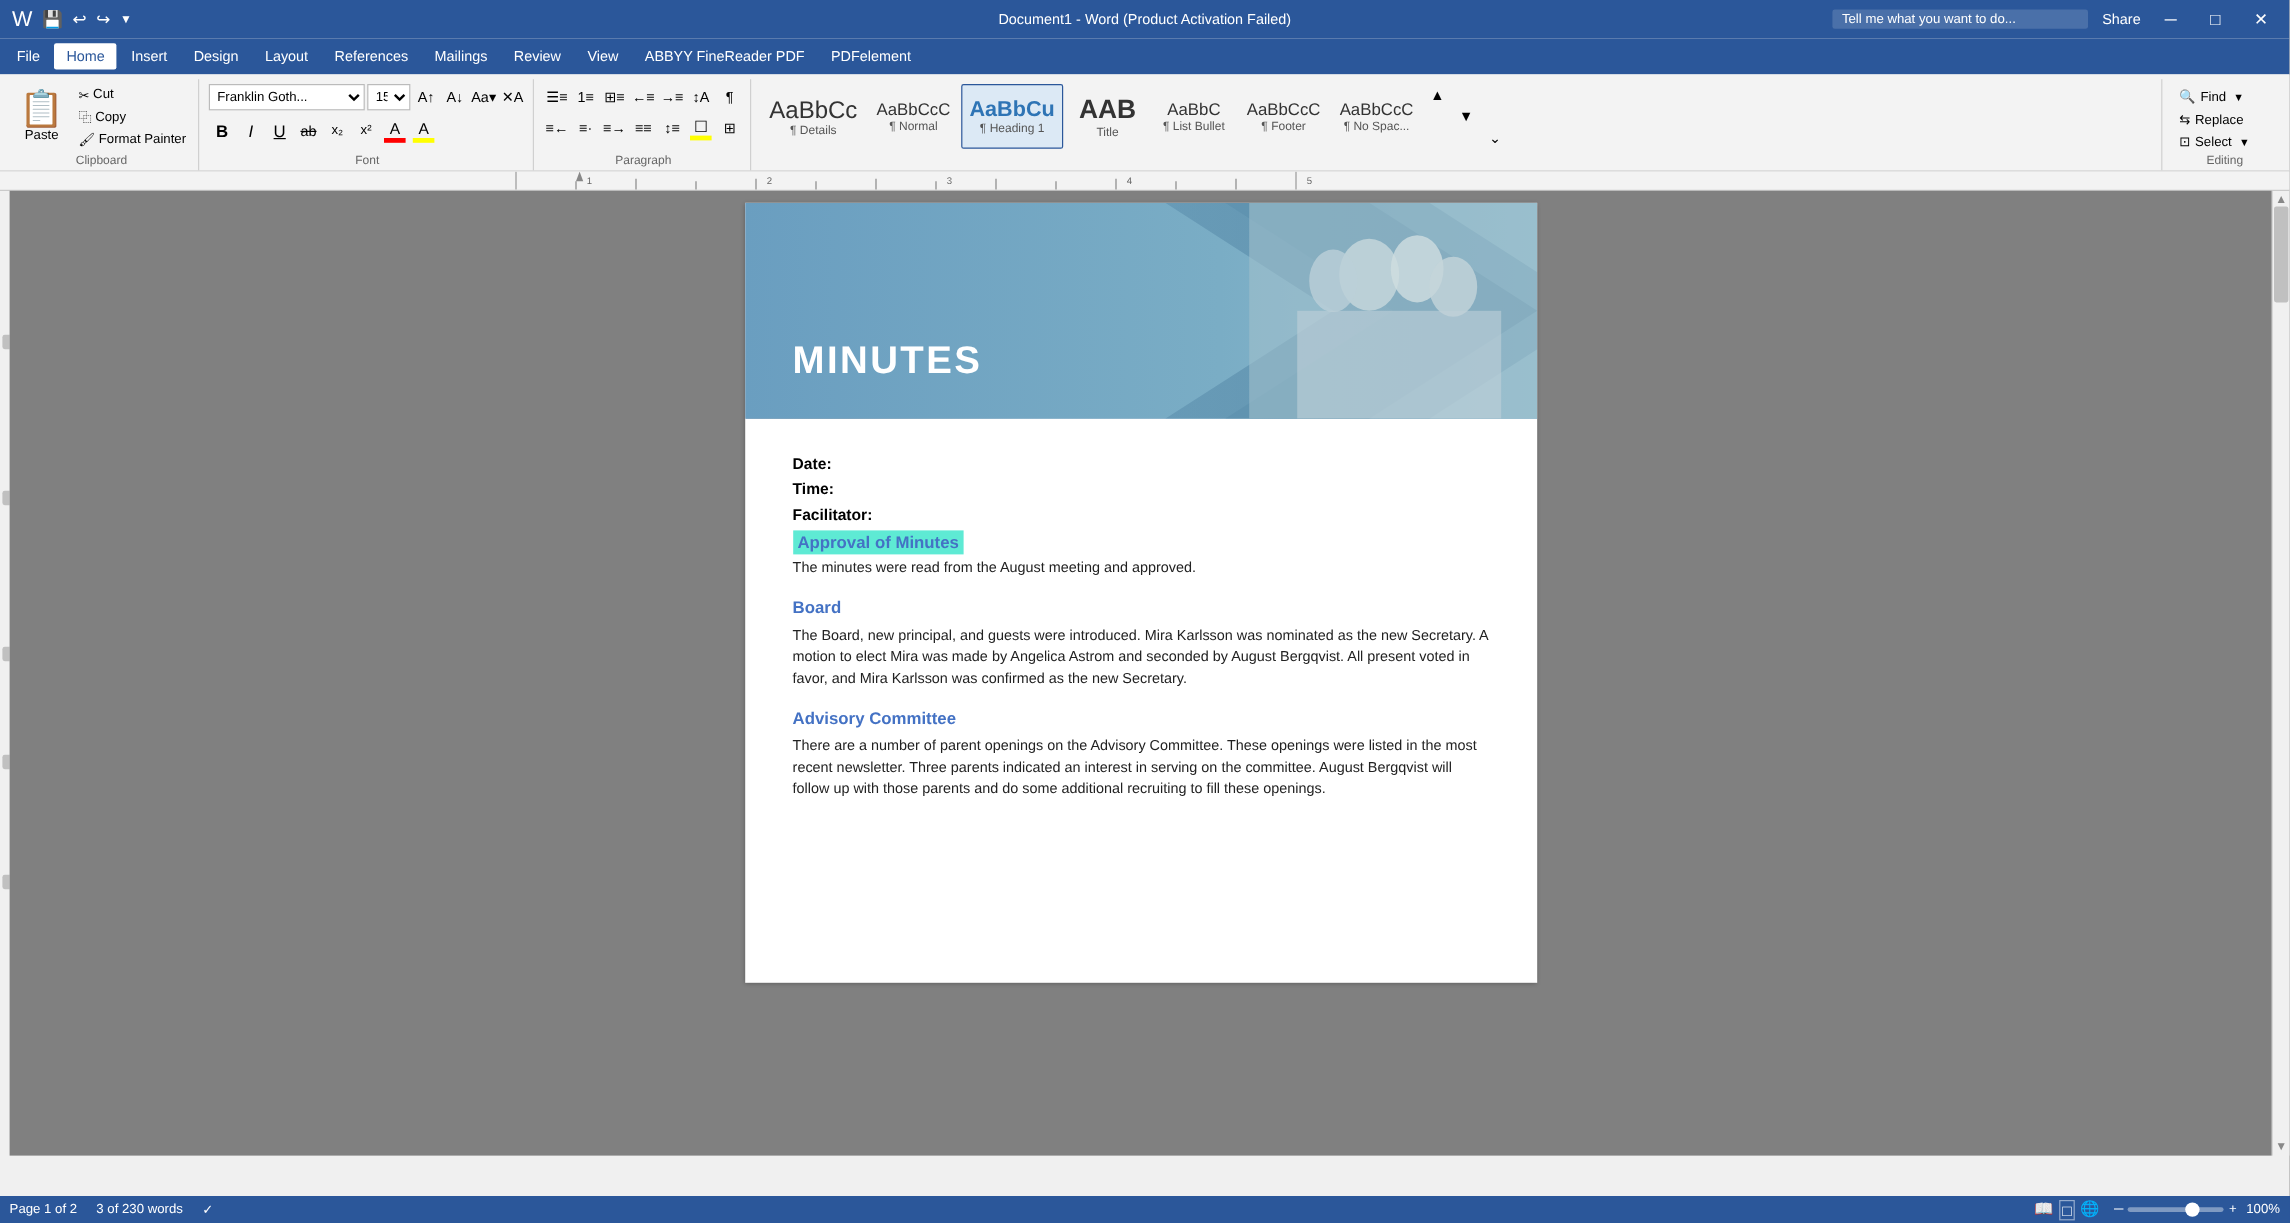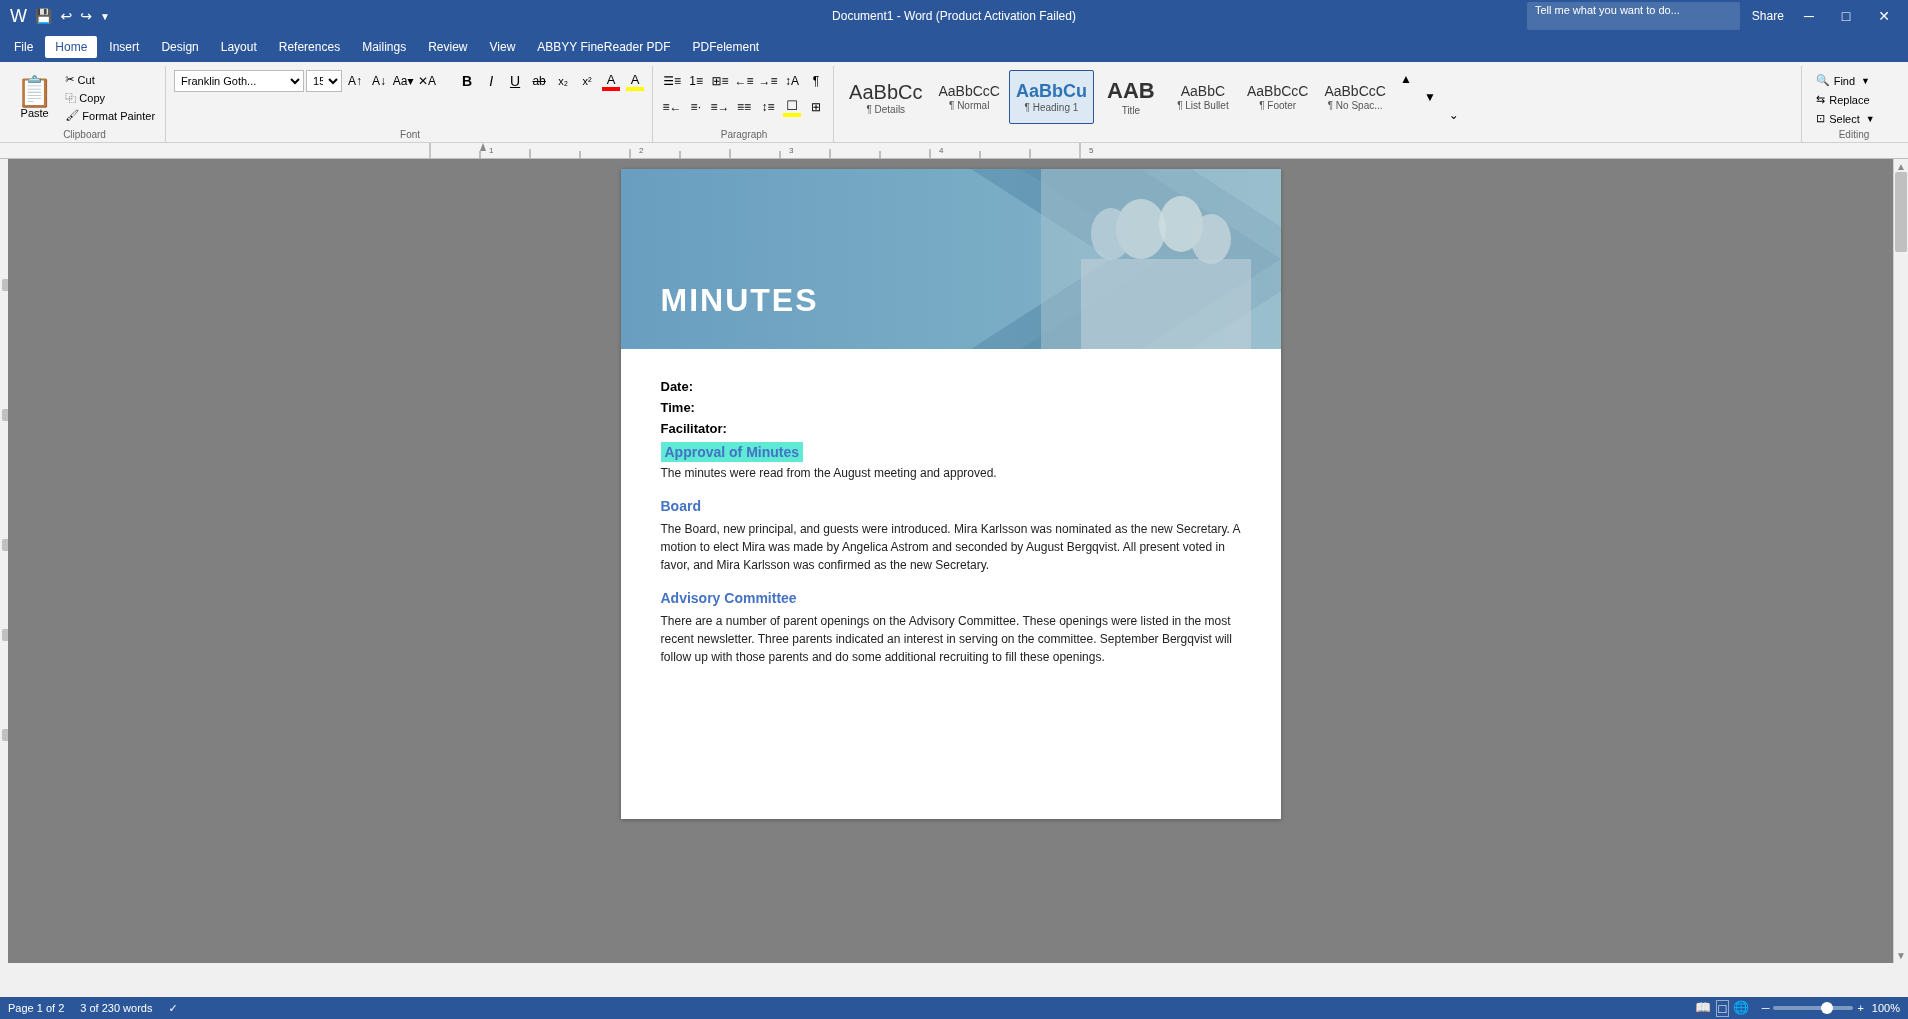--- a/index.html
+++ b/index.html
@@ -294,21 +294,21 @@
 <div class="title-bar">
   <div class="title-bar-left">
     <span style="font-size:18px;">W</span>
     <span style="font-size:14px; cursor:pointer;">💾</span>
     <span style="font-size:14px; cursor:pointer;">↩</span>
     <span style="font-size:14px; cursor:pointer;">↪</span>
     <span style="font-size:10px; cursor:pointer;">▼</span>
   </div>
   <div class="title-bar-center">Document1 - Word (Product Activation Failed)</div>
   <div class="title-bar-right">
-    <span style="background:rgba(255,255,255,0.15); padding:2px 60px 14px 8px; border-radius:2px; font-size:11px; cursor:text;">Tell me what you want to do...</span>
+    <span style="background:rgba(255,255,255,0.15); padding:2px 60px 2px 8px; border-radius:2px; font-size:11px; cursor:text;">Tell me what you want to do...</span>
     <span style="font-size:12px; cursor:pointer;">Share</span>
     <span class="title-btn">─</span>
     <span class="title-btn">□</span>
     <span class="title-btn">✕</span>
   </div>
 </div>
 
 <div class="menu-bar">
   <div class="menu-item">File</div>
   <div class="menu-item active">Home</div>
@@ -344,21 +344,21 @@
           <div class="small-btn">
             <span>🖌</span>
             <span>Format Painter</span>
           </div>
         </div>
       </div>
       <div class="ribbon-group-label">Clipboard</div>
     </div>
 
     <div class="ribbon-group" style="min-width:180px;">
-      <div style="display:flex; flex-direction:row; gap:18px; padding-top:2px;">
+      <div style="display:flex; flex-direction:column; gap:4px; padding-top:2px;">
         <div class="font-row">
           <select class="font-select">
             <option>Franklin Goth...</option>
           </select>
           <select class="size-select">
             <option>15</option>
           </select>
           <div class="icon-btn" title="Grow Font">A↑</div>
           <div class="icon-btn" title="Shrink Font">A↓</div>
           <div class="icon-btn">Aa▾</div>
@@ -562,21 +562,21 @@
           <div class="section-text">The minutes were read from the August meeting and approved.</div>
         </div>
 
         <div>
           <div class="section-heading">Board</div>
           <div class="section-text">The Board, new principal, and guests were introduced. Mira Karlsson was nominated as the new Secretary. A motion to elect Mira was made by Angelica Astrom and seconded by August Bergqvist. All present voted in favor, and Mira Karlsson was confirmed as the new Secretary.</div>
         </div>
 
         <div>
           <div class="section-heading">Advisory Committee</div>
-          <div class="section-text">There are a number of parent openings on the Advisory Committee. These openings were listed in the most recent newsletter. Three parents indicated an interest in serving on the committee. September Bergqvist will follow up with those parents and do some additional recruiting to fill these openings.</div>
+          <div class="section-text">There are a number of parent openings on the Advisory Committee. These openings were listed in the most recent newsletter. Three parents indicated an interest in serving on the committee. August Bergqvist will follow up with those parents and do some additional recruiting to fill these openings.</div>
         </div>
 
       </div>
     </div>
   </div>
 
   <div style="width:15px; background:#f0f0f0; border-left:1px solid #d0d0d0; display:flex; flex-direction:column; align-items:center;">
     <div style="font-size:10px; color:#888; margin-top:2px; cursor:pointer;">▲</div>
     <div style="flex:1; position:relative; width:100%;">
       <div style="position:absolute; top:0; left:1px; right:1px; height:80px; background:#c0c0c0; border-radius:2px;"></div>

